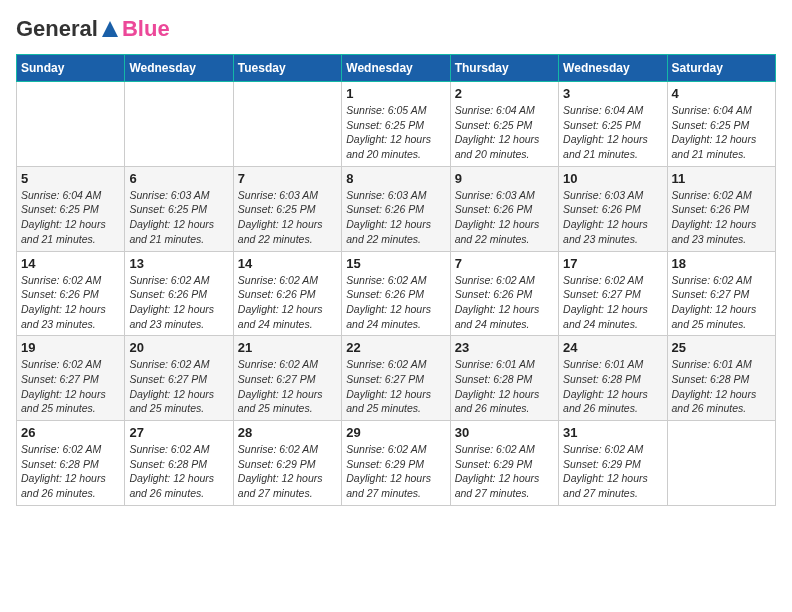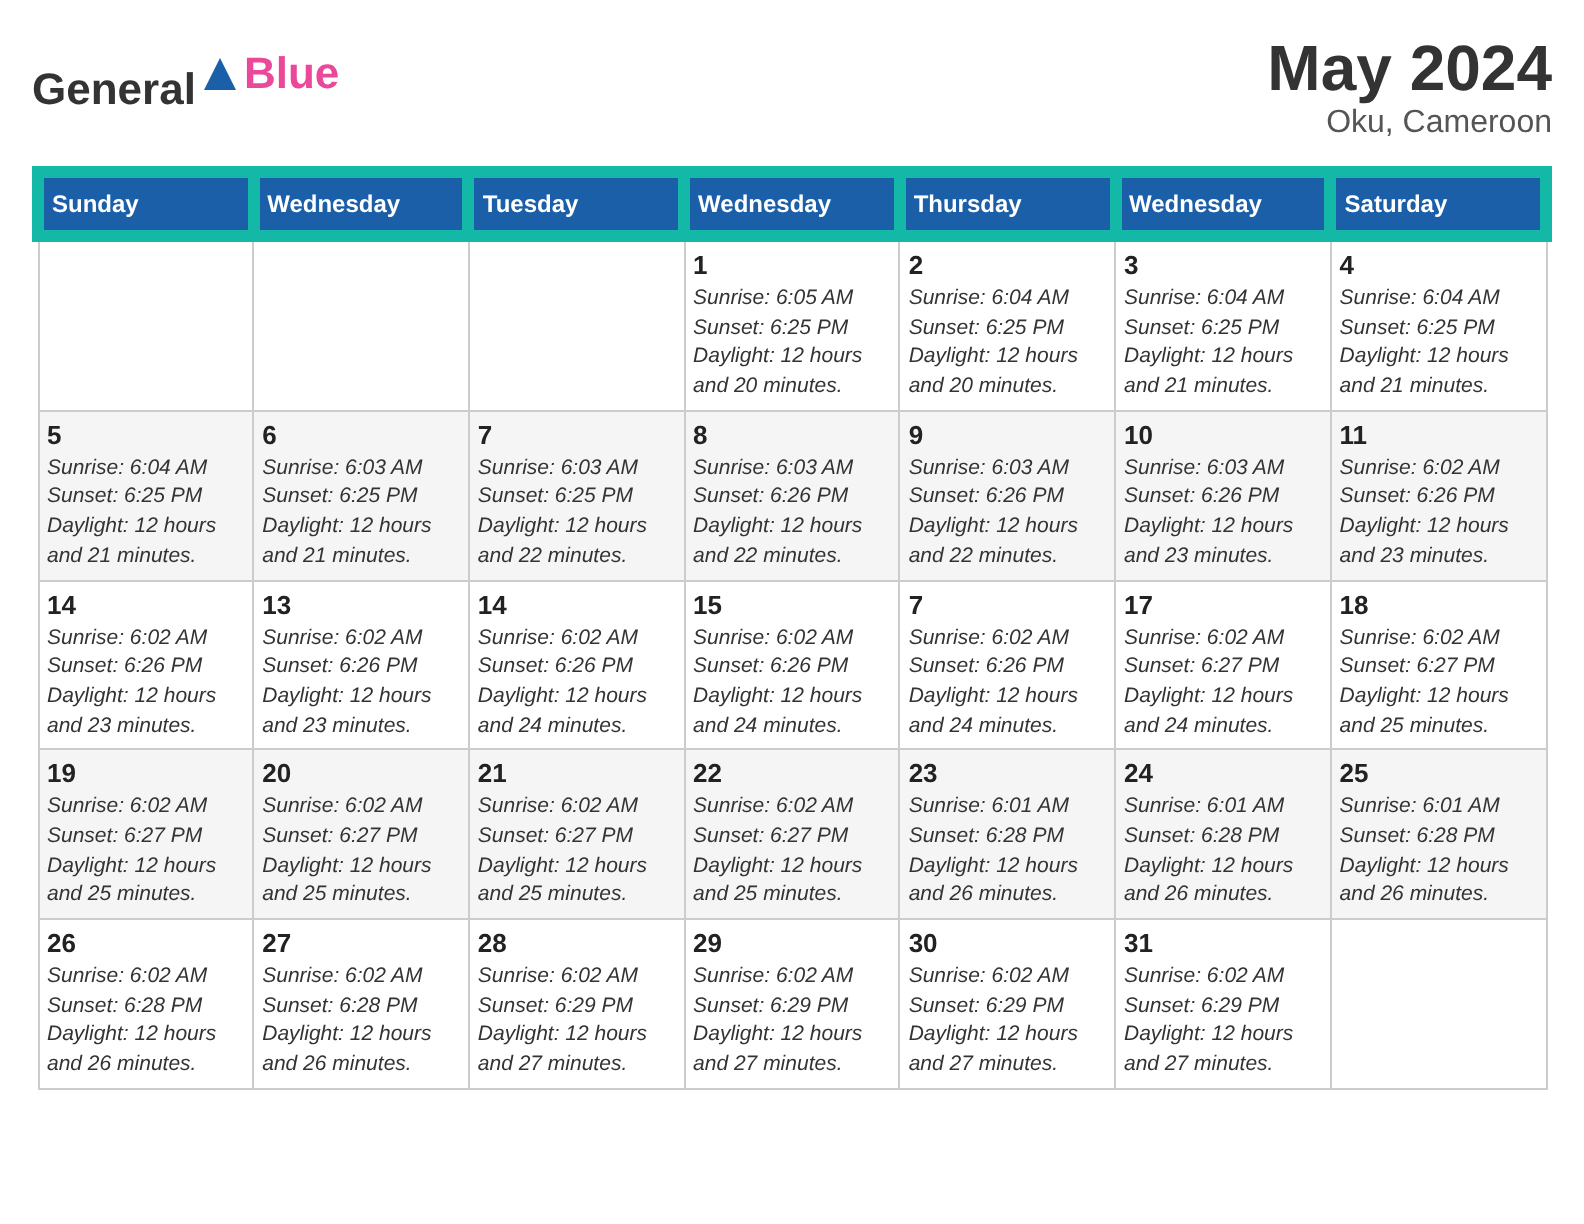--- a/index.html
+++ b/index.html
@@ -21,21 +21,21 @@
       flex-direction: column;
       align-items: flex-start;
     }
     .logo-text {
       display: flex;
       align-items: center;
       font-size: 22px;
       font-weight: bold;
       color: #333;
     }
-    .logo-general { color: #333; margin-top: 16px; }
+    .logo-general { color: #333; }
     .logo-blue { color: #ec4899; }
     .logo-icon {
       width: 20px;
       height: 20px;
       margin: 0 2px;
     }
     .title-block {
       text-align: right;
     }
     .month-year {
@@ -52,21 +52,21 @@
       border-collapse: collapse;
       font-size: 11px;
     }
     .calendar th {
       background-color: #1a5fa8;
       color: #fff;
       padding: 6px 4px;
       text-align: left;
       font-size: 12px;
       font-weight: bold;
-      border: 6px solid #14b8a6;
+      border: 1px solid #14b8a6;
     }
     .calendar td {
       border: 1px solid #ccc;
       vertical-align: top;
       padding: 4px;
       width: 108px;
       min-height: 80px;
       background: #fff;
     }
     .calendar tr:nth-child(even) td {
@@ -92,24 +92,20 @@
 <div class="header">
   <div class="logo">
     <div class="logo-text">
       <span class="logo-general">General</span>
       <svg class="logo-icon" viewBox="0 0 20 20">
         <polygon points="10,2 18,18 2,18" fill="#1a5fa8"></polygon>
       </svg>
       <span class="logo-blue">Blue</span>
     </div>
   </div>
-  <div class="title-block">
-    <div class="month-year">May 2024</div>
-    <div class="location">Oku, Cameroon</div>
-  </div>
 </div>
 
 <table class="calendar">
   <thead>
     <tr>
     <th>Sunday</th>
         <th>Wednesday</th>
         <th>Tuesday</th>
         <th>Wednesday</th>
         <th>Thursday</th>

